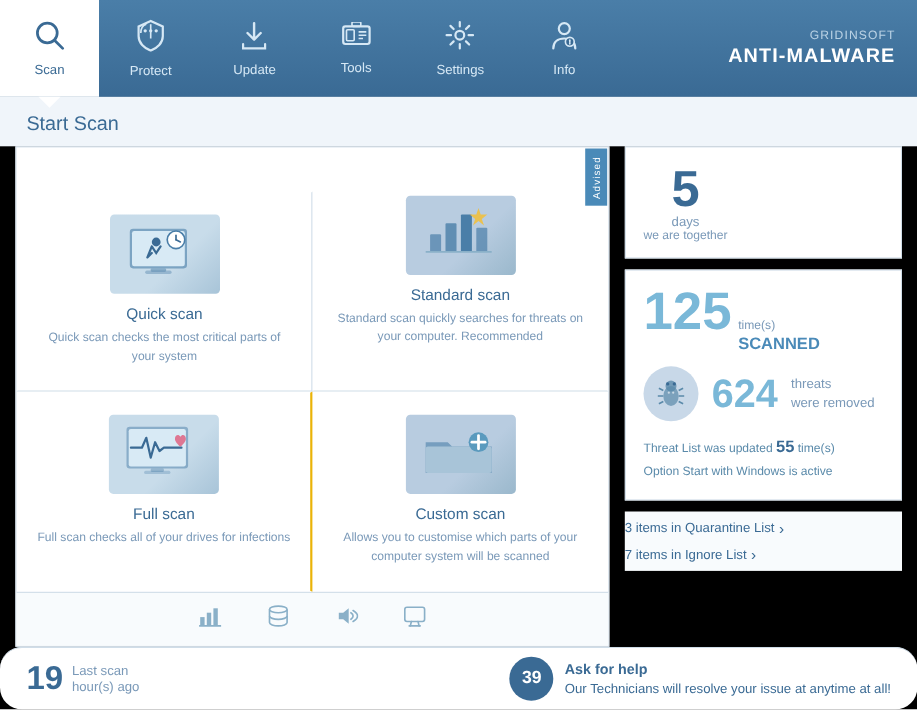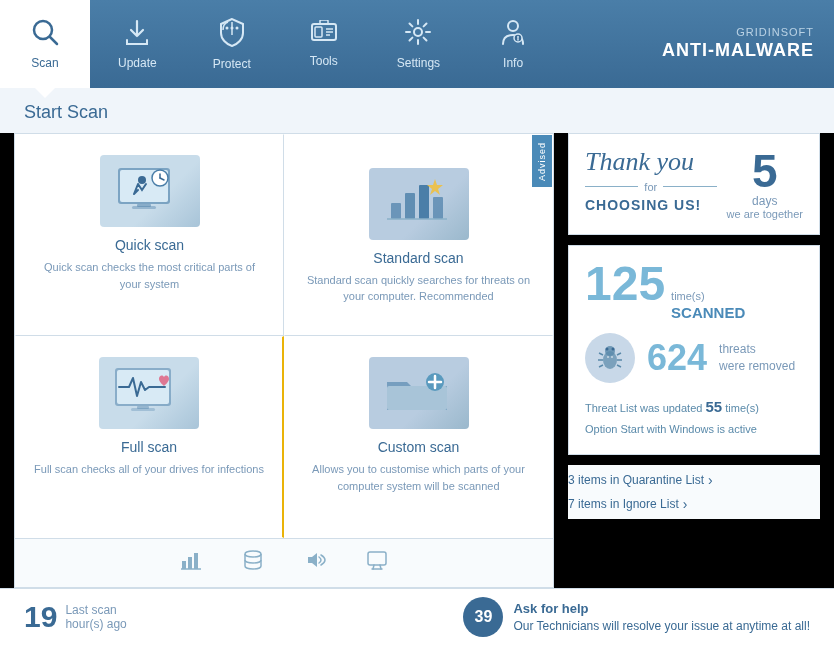--- a/index.html
+++ b/index.html
@@ -105,21 +105,21 @@
     .scan-cell {
       display: flex;
       flex-direction: column;
       align-items: center;
       padding: 20px 16px 18px;
       cursor: pointer;
       border: 1px solid transparent;
       position: relative;
       transition: background 0.1s;
     }
-    .scan-cell:nth-child(1) { border-right: 1px solid #d0dde8; border-bottom: 1px solid #d0dde8; }
+    .scan-cell:nth-child(1) { border-right: 1px solid #d0dde8; border-bottom: 1px solid #d0dde8; margin-top: 40px; }
     .scan-cell:nth-child(2) { border-bottom: 1px solid #d0dde8; }
     .scan-cell:nth-child(3) { border-right: 2px solid #eab308; }
     .scan-img {
       width: 100px; height: 72px;
       background: #b8d0e8;
       border-radius: 4px;
       margin-bottom: 10px;
       display: flex;
       align-items: center;
       justify-content: center;
@@ -275,20 +275,21 @@
     
     .bottom-bar {
       background: #fff;
       border-top: 1px solid #d0dde8;
       display: flex;
       align-items: center;
       padding: 8px 24px;
       gap: 8px;
       min-height: 54px;
       margin-top: auto;
+      border-radius: 20px;
     }
     .last-scan {
       display: flex;
       align-items: center;
       gap: 8px;
     }
     .last-scan-num { font-size: 30px; font-weight: 700; color: #3a6a94; }
     .last-scan-text { font-size: 12px; color: #7a99b8; }
     .help-box {
       margin-left: auto;
@@ -318,44 +319,44 @@
 
 <div class="top-nav">
   <div class="nav-item active">
     <span class="nav-icon">
       <svg width="28" height="28" viewBox="0 0 28 28" fill="none">
         <circle cx="12" cy="12" r="9" stroke="#3a6a94" stroke-width="2.5" fill="none"></circle>
         <line x1="19" y1="19" x2="26" y2="26" stroke="#3a6a94" stroke-width="2.5" stroke-linecap="round"></line>
       </svg>
     </span>
     <span class="nav-label">Scan</span>
-  </div>
-
-  <div class="nav-item">
-    <span class="nav-icon">
-      <svg width="26" height="28" viewBox="0 0 26 28" fill="none">
-        <path d="M13 3 L13 18 M13 18 L7 12 M13 18 L19 12" stroke="#d6e8f5" stroke-width="2.2" stroke-linecap="round" stroke-linejoin="round"></path>
-        <path d="M3 22 L3 26 L23 26 L23 22" stroke="#d6e8f5" stroke-width="2" stroke-linecap="round"></path>
-      </svg>
-    </span>
-    <span class="nav-label">Update</span>
   </div>
 
   <div class="nav-item">
     <span class="nav-icon">
       <svg width="28" height="30" viewBox="0 0 28 30" fill="none">
         <path d="M14 2 L3 7 L3 16 C3 22 8 27 14 29 C20 27 25 22 25 16 L25 7 Z" stroke="#d6e8f5" stroke-width="2" fill="none"></path>
         <circle cx="9" cy="11" r="1.5" fill="#d6e8f5"></circle>
         <circle cx="14" cy="11" r="1.5" fill="#d6e8f5"></circle>
         <circle cx="19" cy="11" r="1.5" fill="#d6e8f5"></circle>
         <line x1="14" y1="5" x2="14" y2="18" stroke="#d6e8f5" stroke-width="1.5"></line>
         <path d="M5 13 C5 9 7 6 10 5" stroke="#d6e8f5" stroke-width="1.5" fill="none"></path>
       </svg>
     </span>
     <span class="nav-label">Protect</span>
+  </div>
+
+  <div class="nav-item">
+    <span class="nav-icon">
+      <svg width="26" height="28" viewBox="0 0 26 28" fill="none">
+        <path d="M13 3 L13 18 M13 18 L7 12 M13 18 L19 12" stroke="#d6e8f5" stroke-width="2.2" stroke-linecap="round" stroke-linejoin="round"></path>
+        <path d="M3 22 L3 26 L23 26 L23 22" stroke="#d6e8f5" stroke-width="2" stroke-linecap="round"></path>
+      </svg>
+    </span>
+    <span class="nav-label">Update</span>
   </div>
 
   <div class="nav-item">
     <span class="nav-icon">
       <svg width="28" height="24" viewBox="0 0 28 24" fill="none">
         <rect x="2" y="4" width="24" height="16" rx="2" stroke="#d6e8f5" stroke-width="2" fill="none"></rect>
         <rect x="5" y="7" width="7" height="10" rx="1" stroke="#d6e8f5" stroke-width="1.5" fill="none"></rect>
         <line x1="16" y1="9" x2="23" y2="9" stroke="#d6e8f5" stroke-width="1.5"></line>
         <line x1="16" y1="12" x2="23" y2="12" stroke="#d6e8f5" stroke-width="1.5"></line>
         <line x1="16" y1="15" x2="20" y2="15" stroke="#d6e8f5" stroke-width="1.5"></line>
@@ -509,29 +510,20 @@
             <line x1="14" y1="16" x2="15" y2="20" stroke="#8ab0c8" stroke-width="1.5" stroke-linecap="round"></line>
             <line x1="6" y1="20" x2="16" y2="20" stroke="#8ab0c8" stroke-width="1.5" stroke-linecap="round"></line>
           </svg>
         </span>
       </div>
     </div>
 
     <div class="right-panel">
 
       <div class="thank-you-box">
-        <div class="thank-you-text">
-          <div class="thankyou-script">Thank you</div>
-          <div class="for-line">
-            <div class="for-hr"></div>
-            <span class="for-text">for</span>
-            <div class="for-hr"></div>
-          </div>
-          <div class="choosing-us">CHOOSING US!</div>
-        </div>
         <div class="days-box">
           <div class="days-num">5</div>
           <div class="days-label">days</div>
           <div class="days-sub">we are together</div>
         </div>
       </div>
 
       <div class="stats-box">
         <div class="scanned-row">
           <span class="big-num">125</span>

